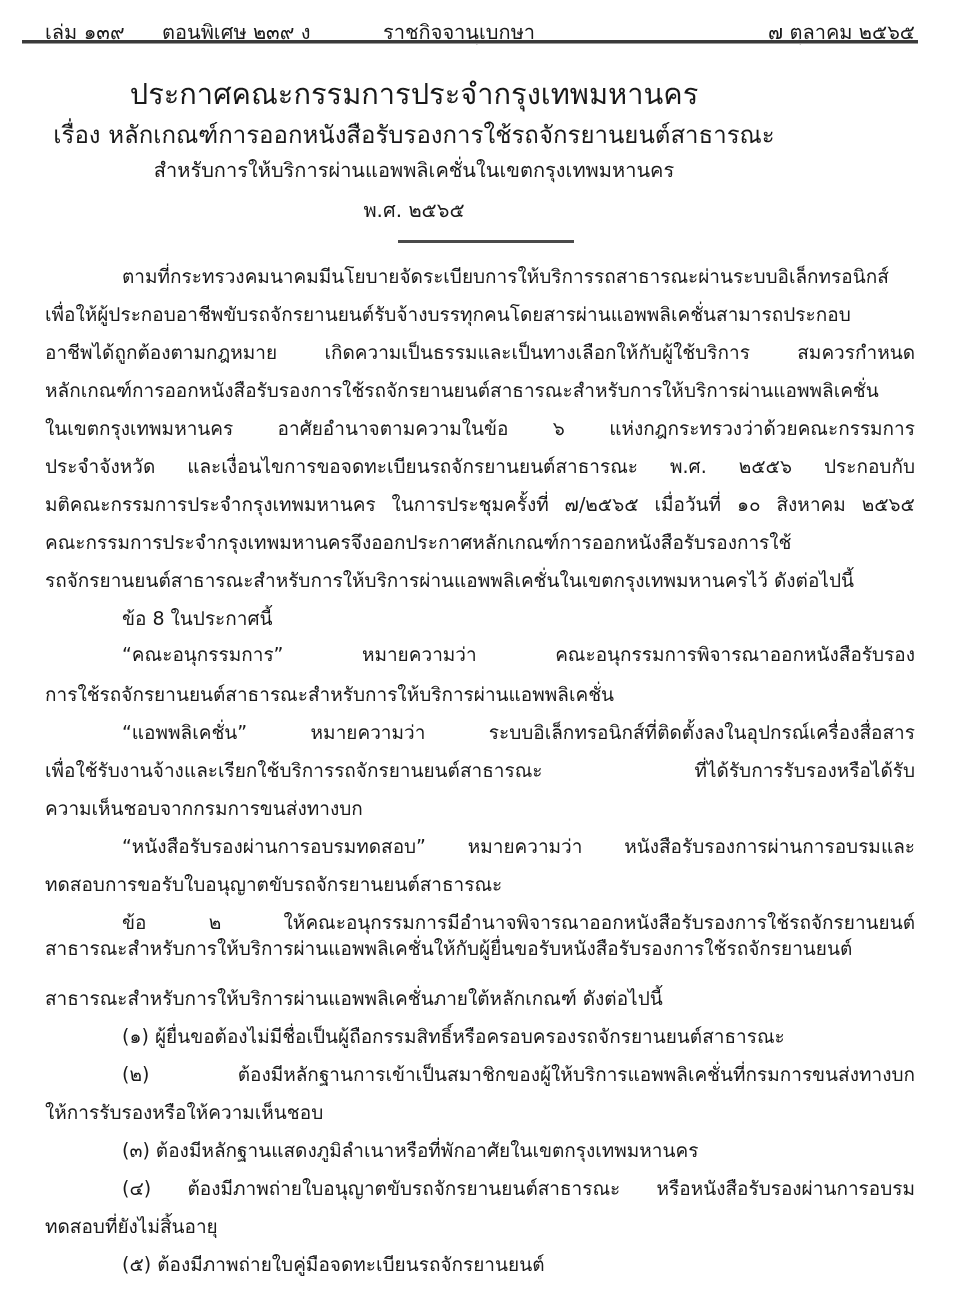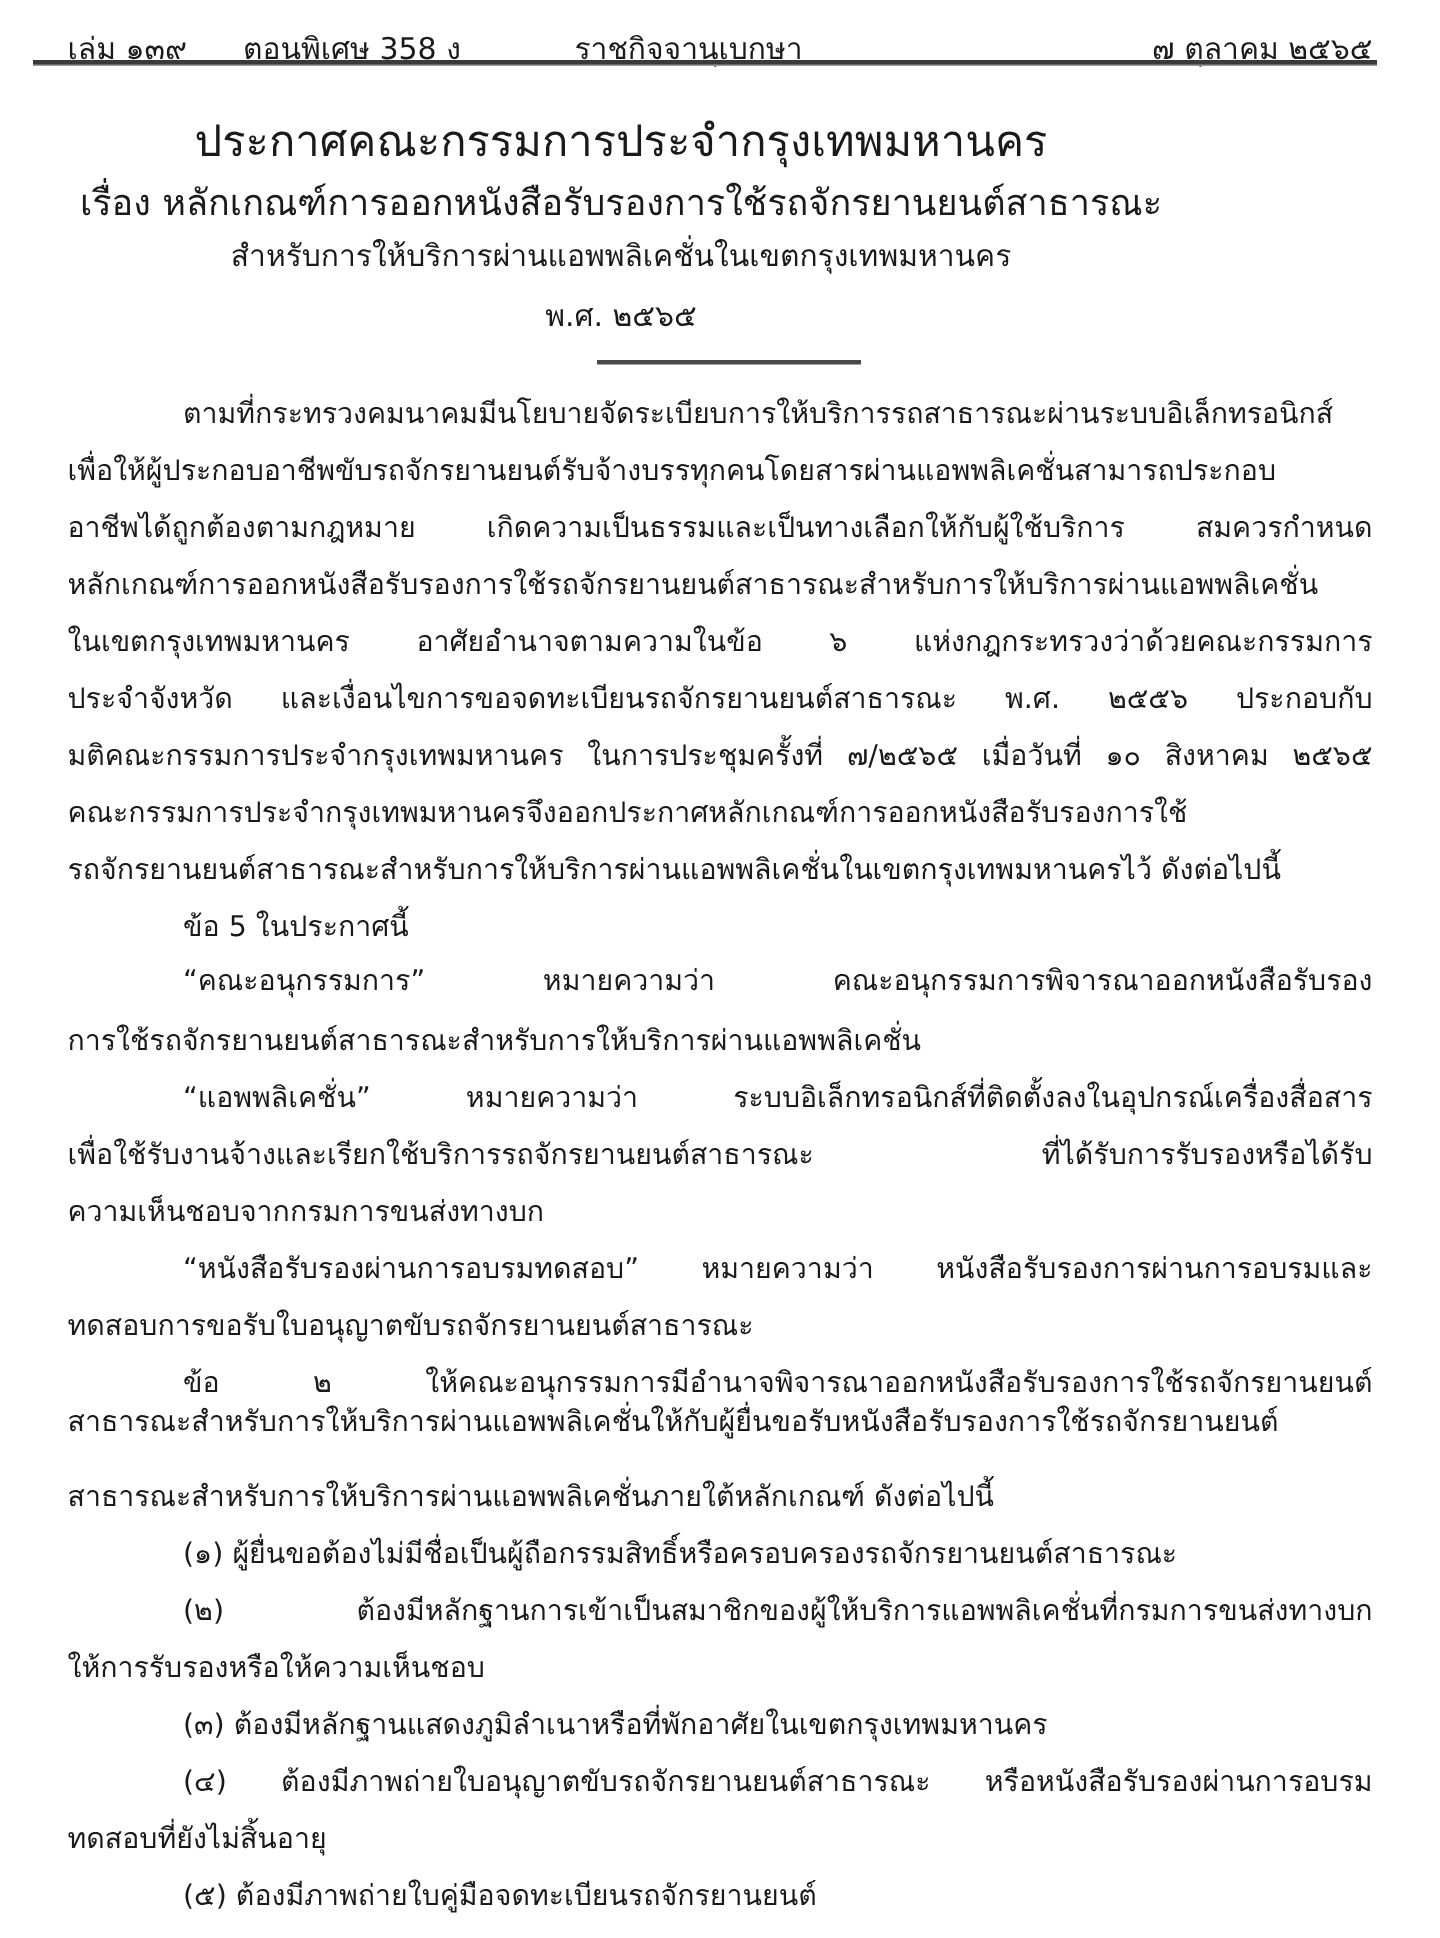--- a/index.html
+++ b/index.html
@@ -32,21 +32,21 @@
   }
   .line.indent { left: 122px; width: 793px; }
   .line.last { text-align: center; text-align-last: left; }
 </style>
 </head>
 <body>
 
 <div>
   <div class="header">
     <span style="left:0px">เล่ม ๑๓๙</span>
-    <span style="left:117px">ตอนพิเศษ 358 ง</span>
+    <span style="left:117px">ตอนพิเศษ ๒๓๙ ง</span>
     <span style="left:338px">ราชกิจจานุเบกษา</span>
     <span style="right:0px">๗ ตุลาคม ๒๕๖๕</span>
   </div>
   <div class="header-rule"></div>
 </div>
 
 <div>
   <div class="title-block t-main">ประกาศคณะกรรมการประจำกรุงเทพมหานคร</div>
   <div class="title-block t-sub1">เรื่อง  หลักเกณฑ์การออกหนังสือรับรองการใช้รถจักรยานยนต์สาธารณะ</div>
   <div class="title-block t-sub2">สำหรับการให้บริการผ่านแอพพลิเคชั่นในเขตกรุงเทพมหานคร</div>
@@ -57,21 +57,21 @@
 <div>
   <div class="line indent" style="top:257px">ตามที่กระทรวงคมนาคมมีนโยบายจัดระเบียบการให้บริการรถสาธารณะผ่านระบบอิเล็กทรอนิกส์</div>
   <div class="line" style="top:295px">เพื่อให้ผู้ประกอบอาชีพขับรถจักรยานยนต์รับจ้างบรรทุกคนโดยสารผ่านแอพพลิเคชั่นสามารถประกอบ</div>
   <div class="line" style="top:333px">อาชีพได้ถูกต้องตามกฎหมาย  เกิดความเป็นธรรมและเป็นทางเลือกให้กับผู้ใช้บริการ  สมควรกำหนด</div>
   <div class="line" style="top:371px">หลักเกณฑ์การออกหนังสือรับรองการใช้รถจักรยานยนต์สาธารณะสำหรับการให้บริการผ่านแอพพลิเคชั่น</div>
   <div class="line" style="top:409px">ในเขตกรุงเทพมหานคร  อาศัยอำนาจตามความในข้อ  ๖  แห่งกฎกระทรวงว่าด้วยคณะกรรมการ</div>
   <div class="line" style="top:447px">ประจำจังหวัด  และเงื่อนไขการขอจดทะเบียนรถจักรยานยนต์สาธารณะ  พ.ศ.  ๒๕๕๖  ประกอบกับ</div>
   <div class="line" style="top:485px">มติคณะกรรมการประจำกรุงเทพมหานคร  ในการประชุมครั้งที่  ๗/๒๕๖๕  เมื่อวันที่  ๑๐  สิงหาคม  ๒๕๖๕</div>
   <div class="line" style="top:523px">คณะกรรมการประจำกรุงเทพมหานครจึงออกประกาศหลักเกณฑ์การออกหนังสือรับรองการใช้</div>
   <div class="line last" style="top:561px">รถจักรยานยนต์สาธารณะสำหรับการให้บริการผ่านแอพพลิเคชั่นในเขตกรุงเทพมหานครไว้  ดังต่อไปนี้</div>
-  <div class="line indent last" style="top:599px">ข้อ  5  ในประกาศนี้</div>
+  <div class="line indent last" style="top:599px">ข้อ  8  ในประกาศนี้</div>
   <div class="line indent" style="top:635px">“คณะอนุกรรมการ”  หมายความว่า  คณะอนุกรรมการพิจารณาออกหนังสือรับรอง</div>
   <div class="line last" style="top:675px">การใช้รถจักรยานยนต์สาธารณะสำหรับการให้บริการผ่านแอพพลิเคชั่น</div>
   <div class="line indent" style="top:713px">“แอพพลิเคชั่น”  หมายความว่า  ระบบอิเล็กทรอนิกส์ที่ติดตั้งลงในอุปกรณ์เครื่องสื่อสาร</div>
   <div class="line" style="top:751px">เพื่อใช้รับงานจ้างและเรียกใช้บริการรถจักรยานยนต์สาธารณะ  ที่ได้รับการรับรองหรือได้รับ</div>
   <div class="line last" style="top:789px">ความเห็นชอบจากกรมการขนส่งทางบก</div>
   <div class="line indent" style="top:827px">“หนังสือรับรองผ่านการอบรมทดสอบ”  หมายความว่า  หนังสือรับรองการผ่านการอบรมและ</div>
   <div class="line last" style="top:865px">ทดสอบการขอรับใบอนุญาตขับรถจักรยานยนต์สาธารณะ</div>
   <div class="line indent" style="top:903px">ข้อ  ๒  ให้คณะอนุกรรมการมีอำนาจพิจารณาออกหนังสือรับรองการใช้รถจักรยานยนต์</div>
   <div class="line" style="top:929px">สาธารณะสำหรับการให้บริการผ่านแอพพลิเคชั่นให้กับผู้ยื่นขอรับหนังสือรับรองการใช้รถจักรยานยนต์</div>
   <div class="line last" style="top:979px">สาธารณะสำหรับการให้บริการผ่านแอพพลิเคชั่นภายใต้หลักเกณฑ์  ดังต่อไปนี้</div>

